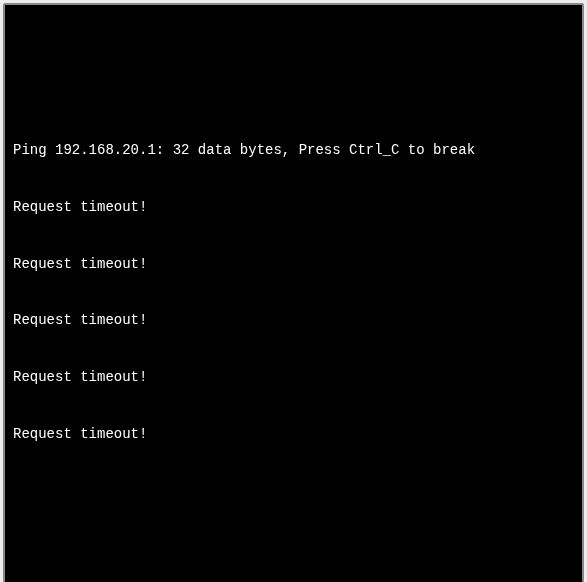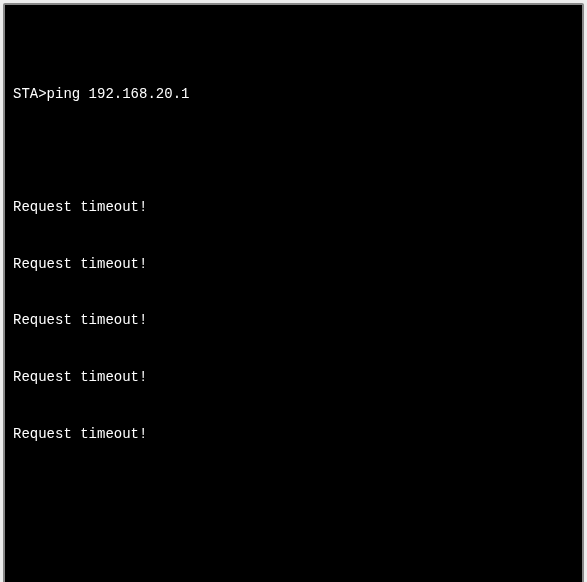--- a/index.html
+++ b/index.html
@@ -32,22 +32,22 @@
       position: relative;
     }
   </style>
 </head>
 <body>
 
 <div class="container">
 
   <div class="terminal-block">
     <div class="line"></div>
-    <div class="line">STA&gt;ping 192.168.20.1</div>
     <div class="line"> </div>
+    <div class="line">Ping 192.168.20.1: 32 data bytes, Press Ctrl_C to break</div>
     <div class="line">Request timeout!</div>
     <div class="line">Request timeout!</div>
     <div class="line">Request timeout!</div>
     <div class="line">Request timeout!</div>
     <div class="line">Request timeout!</div>
     <div class="line"> </div>
     
     
     
     

